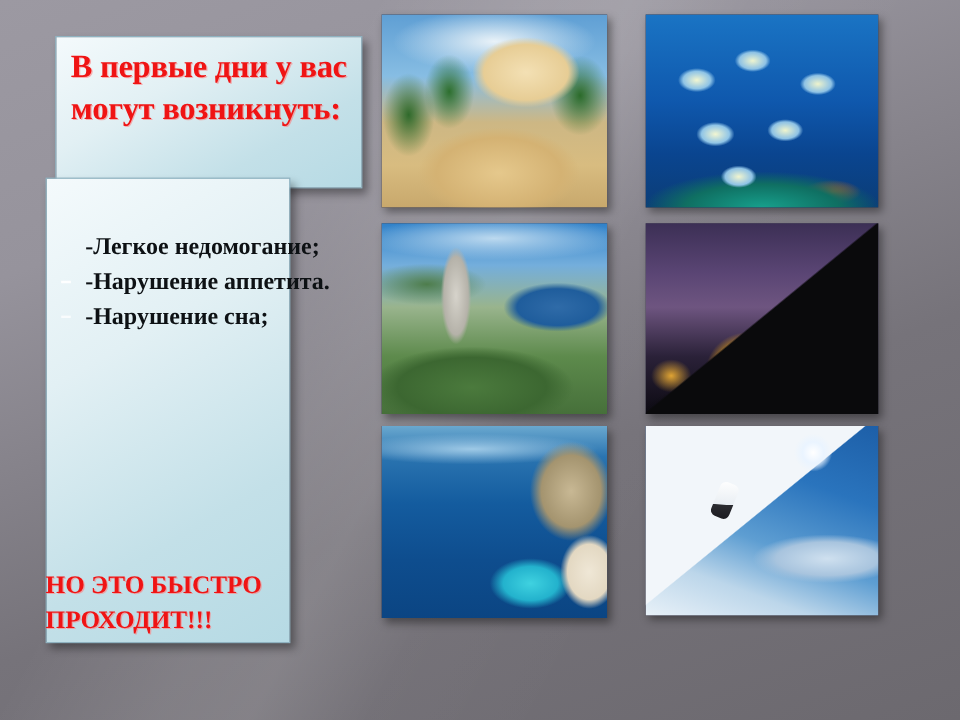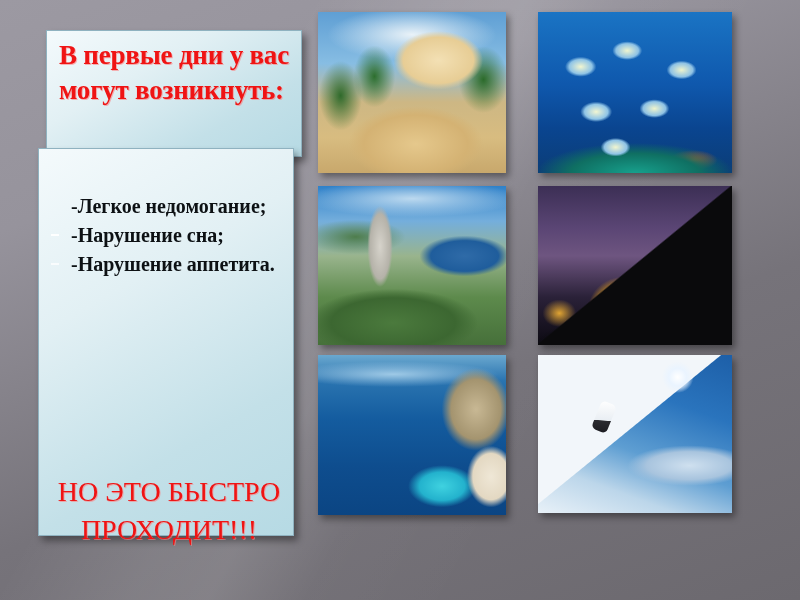--- a/index.html
+++ b/index.html
@@ -44,21 +44,21 @@
     color: #ef1414;
     font-weight: bold;
     font-size: 27px;
     line-height: 1.30;
     letter-spacing: -0.2px;
     text-shadow: 1px 1px 0 rgba(255,120,120,0.55);
   }
   .body-panel {
     left: 38px;
     top: 148px;
-    width: 256px;
+    width: 204px;
     height: 388px;
     padding: 0;
   }
 
   
   .bullets {
     position: absolute;
     left: 10px;
     top: 44px;
     width: 246px;
@@ -83,24 +83,23 @@
     height: 2px;
     background: rgba(255,255,255,0.75);
   }
 
   
   .shout {
     position: absolute;
     left: 38px;
     top: 473px;
     width: 262px;
-    text-align: center;
     color: #ef1414;
-    font-weight: normal;
-    font-size: 28px;
+    font-weight: bold;
+    font-size: 21px;
     line-height: 1.36;
     text-shadow: 1px 1px 0 rgba(255,130,130,0.6);
     z-index: 5;
   }
 
   
   .photo {
     position: absolute;
     overflow: hidden;
     background: #445;
@@ -199,25 +198,25 @@
     <ul class="bullets">
       <li class="nomark">
         
         <span>-Легкое недомогание;</span>
       </li>
       <li>
         <span class="dash"></span>
       </li>
       <li>
         <span class="dash"></span>
-        <span>-Нарушение сна;</span>
+        <span>-Нарушение аппетита.</span>
       </li>
       <li>
         <span class="dash"></span>
-        <span>-Нарушение аппетита.</span>
+        <span>-Нарушение сна;</span>
       </li>
     </ul>
   </div>
 
   <div class="shout">НО ЭТО БЫСТРО ПРОХОДИТ!!!</div>
 
   <div class="photo" id="ph-sphinx">
     <div class="inner"></div>
   </div>
   <div class="photo" id="ph-fish">

